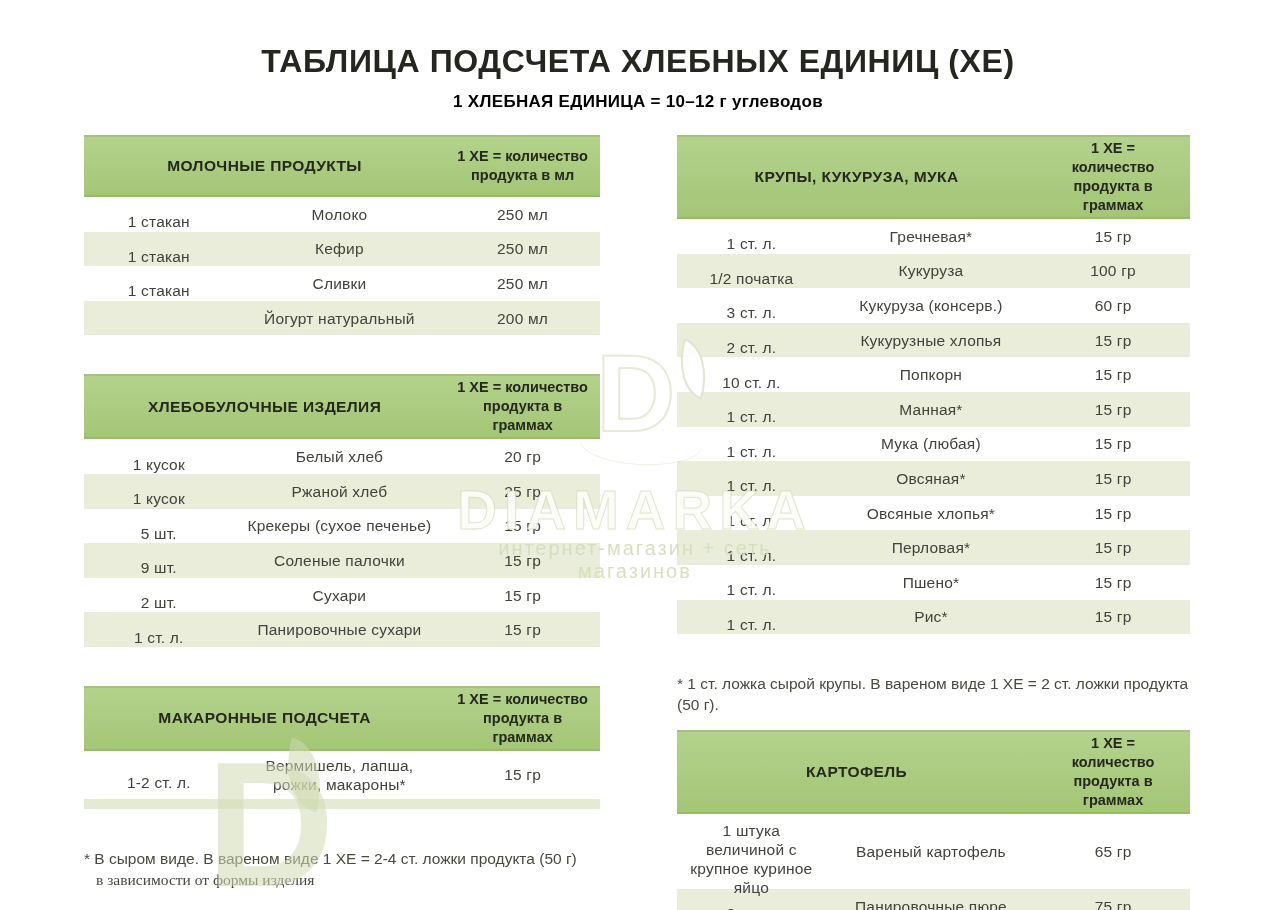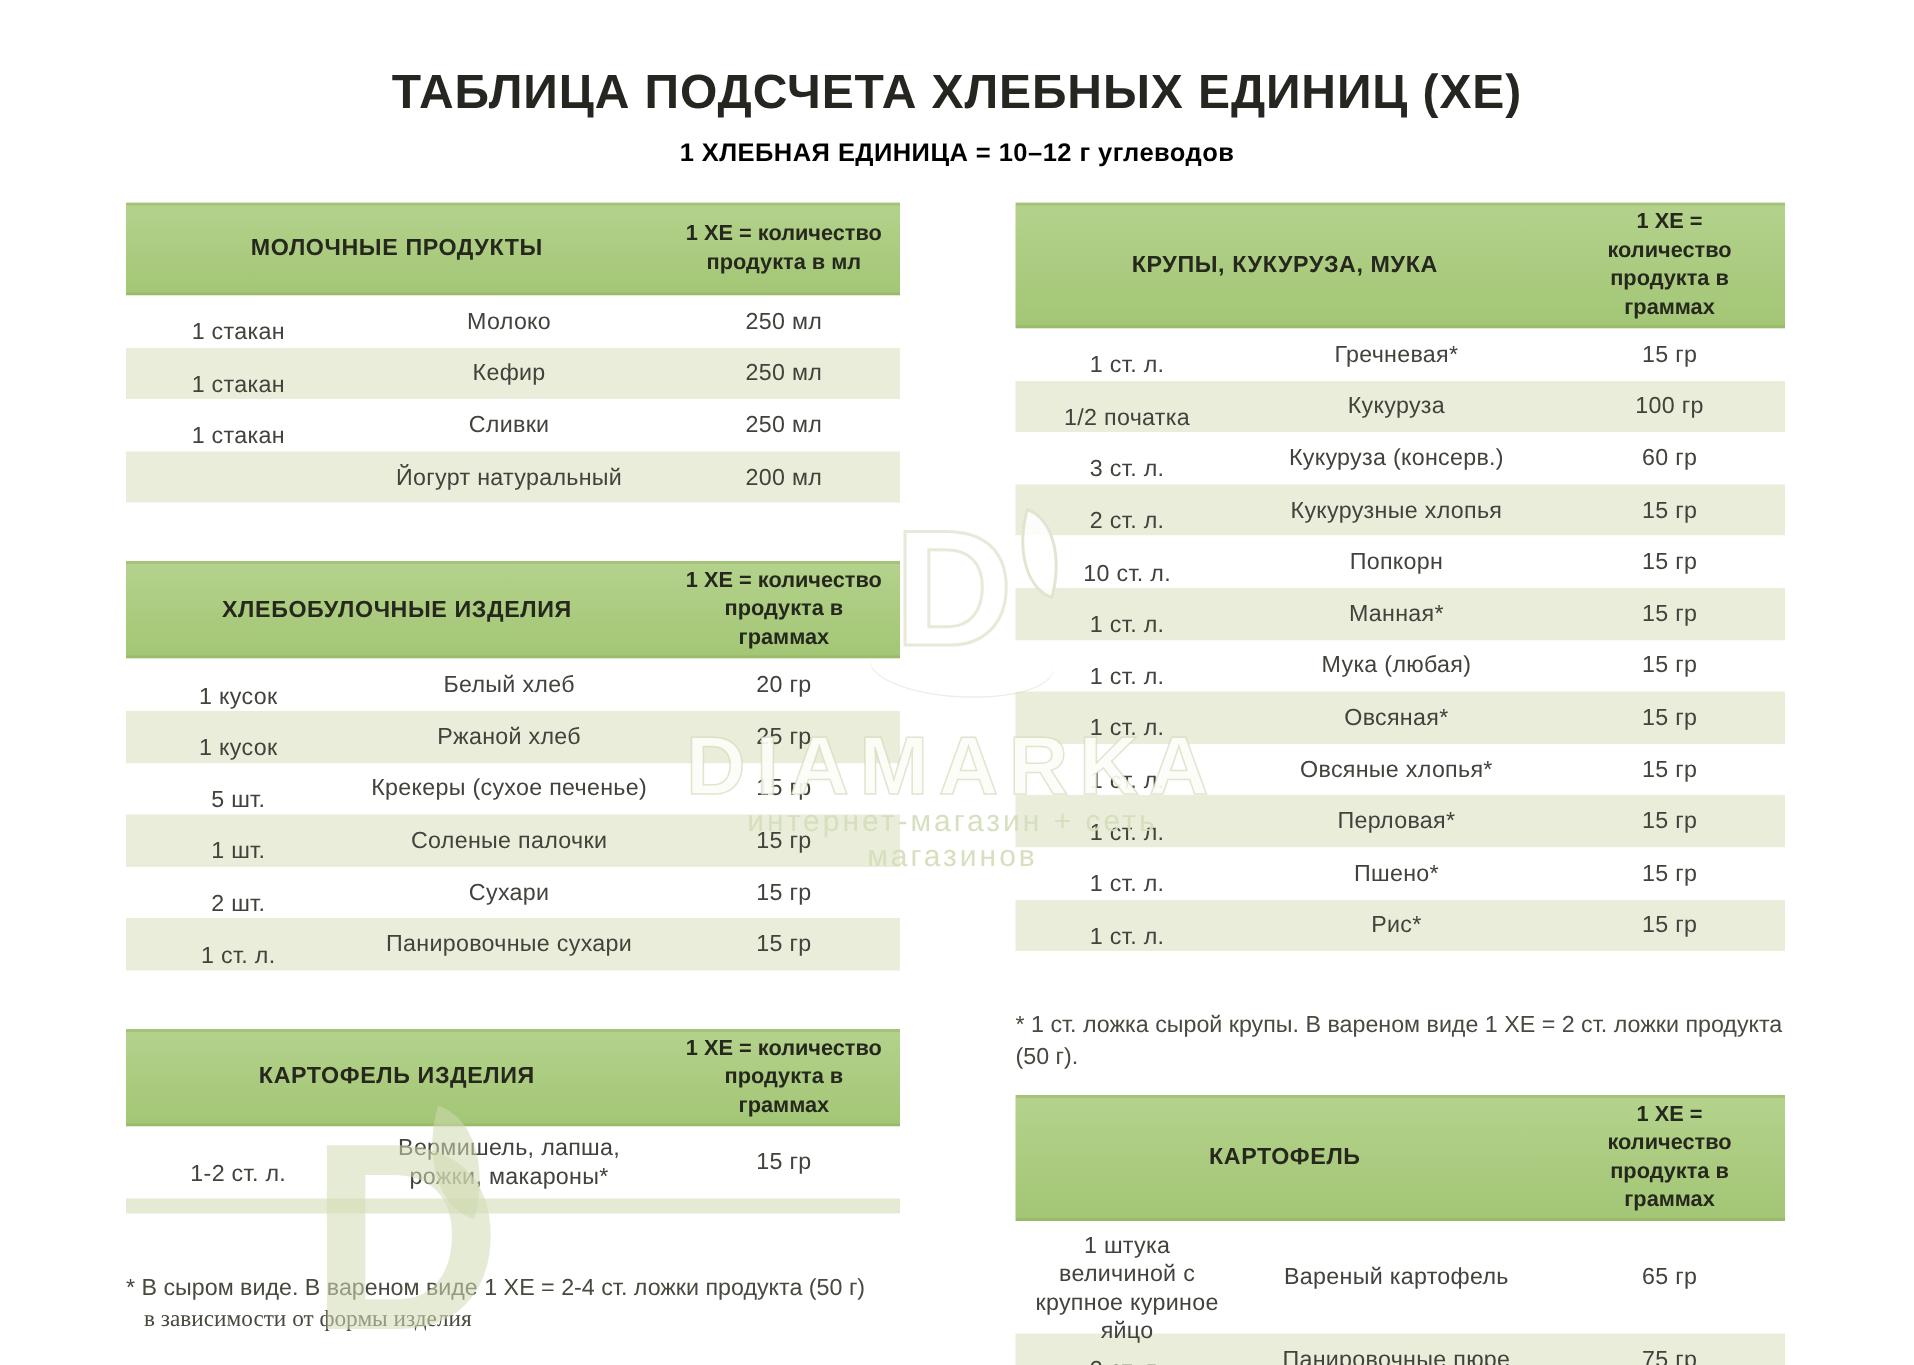--- a/index.html
+++ b/index.html
@@ -125,39 +125,39 @@
               <div class="cell c-qty" data-name="cell-qty">1 кусок</div>
               <div class="cell c-product" data-name="cell-product">Ржаной хлеб</div>
               <div class="cell c-amount" data-name="cell-amount">25 гр</div>
             </div>
             <div class="trow" data-name="table-row">
               <div class="cell c-qty" data-name="cell-qty">5 шт.</div>
               <div class="cell c-product" data-name="cell-product">Крекеры (сухое печенье)</div>
               <div class="cell c-amount" data-name="cell-amount">15 гр</div>
             </div>
             <div class="trow alt" data-name="table-row">
-              <div class="cell c-qty" data-name="cell-qty">1 шт.</div>
+              <div class="cell c-qty" data-name="cell-qty">9 шт.</div>
               <div class="cell c-product" data-name="cell-product">Соленые палочки</div>
               <div class="cell c-amount" data-name="cell-amount">15 гр</div>
             </div>
             <div class="trow" data-name="table-row">
               <div class="cell c-qty" data-name="cell-qty">2 шт.</div>
               <div class="cell c-product" data-name="cell-product">Сухари</div>
               <div class="cell c-amount" data-name="cell-amount">15 гр</div>
             </div>
             <div class="trow alt" data-name="table-row">
               <div class="cell c-qty" data-name="cell-qty">1 ст. л.</div>
               <div class="cell c-product" data-name="cell-product">Панировочные сухари</div>
               <div class="cell c-amount" data-name="cell-amount">15 гр</div>
             </div>
           </div>
         </div>
         <div class="block table table-pasta" data-name="table-pasta">
           <div class="thead" data-name="table-header">
-            <div class="th-cell th-title" data-name="table-title">КАРТОФЕЛЬ ИЗДЕЛИЯ</div>
+            <div class="th-cell th-title" data-name="table-title">МАКАРОННЫЕ ПОДСЧЕТА</div>
             <div class="th-cell th-unit" data-name="table-unit-header">1 ХЕ = количество продукта в граммах</div>
           </div>
           <div class="tbody" data-name="table-body">
             <div class="trow" data-name="table-row">
               <div class="cell c-qty" data-name="cell-qty">1-2 ст. л.</div>
               <div class="cell c-product" data-name="cell-product">Вермишель, лапша, рожки, макароны*</div>
               <div class="cell c-amount" data-name="cell-amount">15 гр</div>
             </div>
           </div>
           <div class="strip" data-name="decorative-strip"></div>

